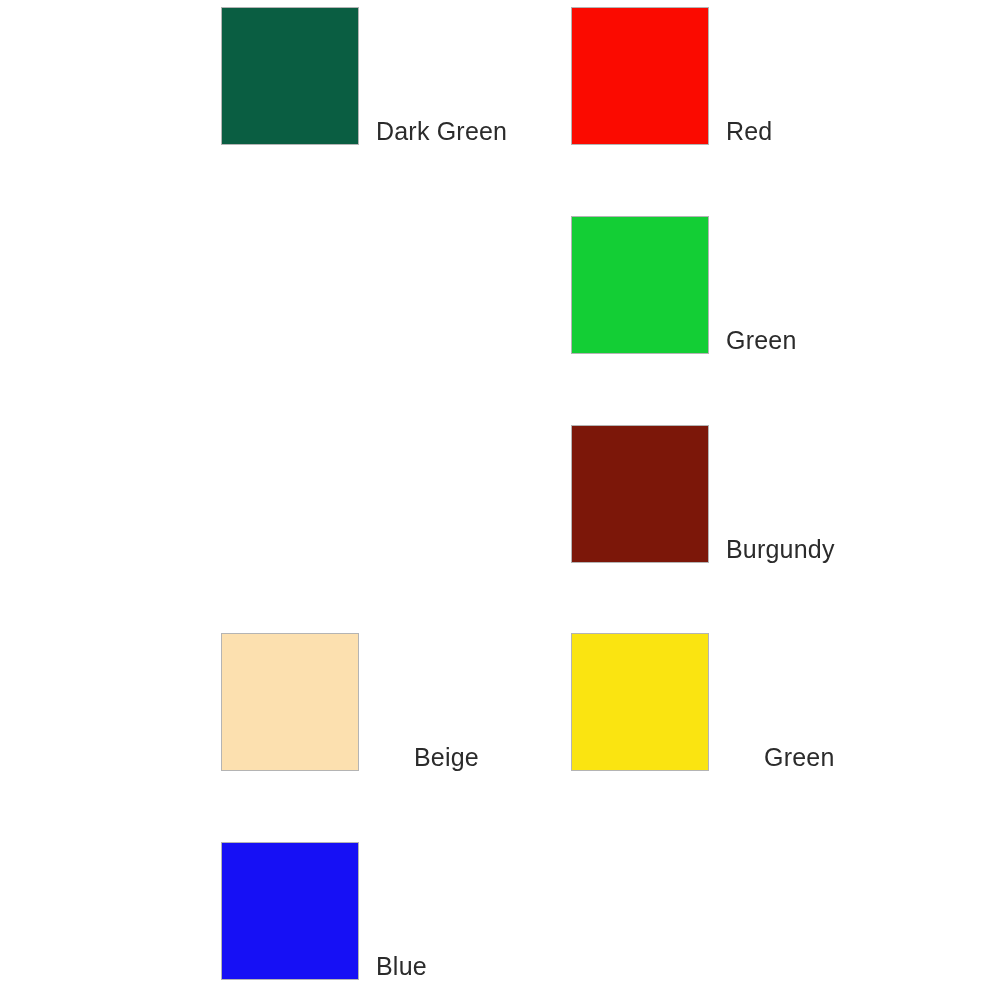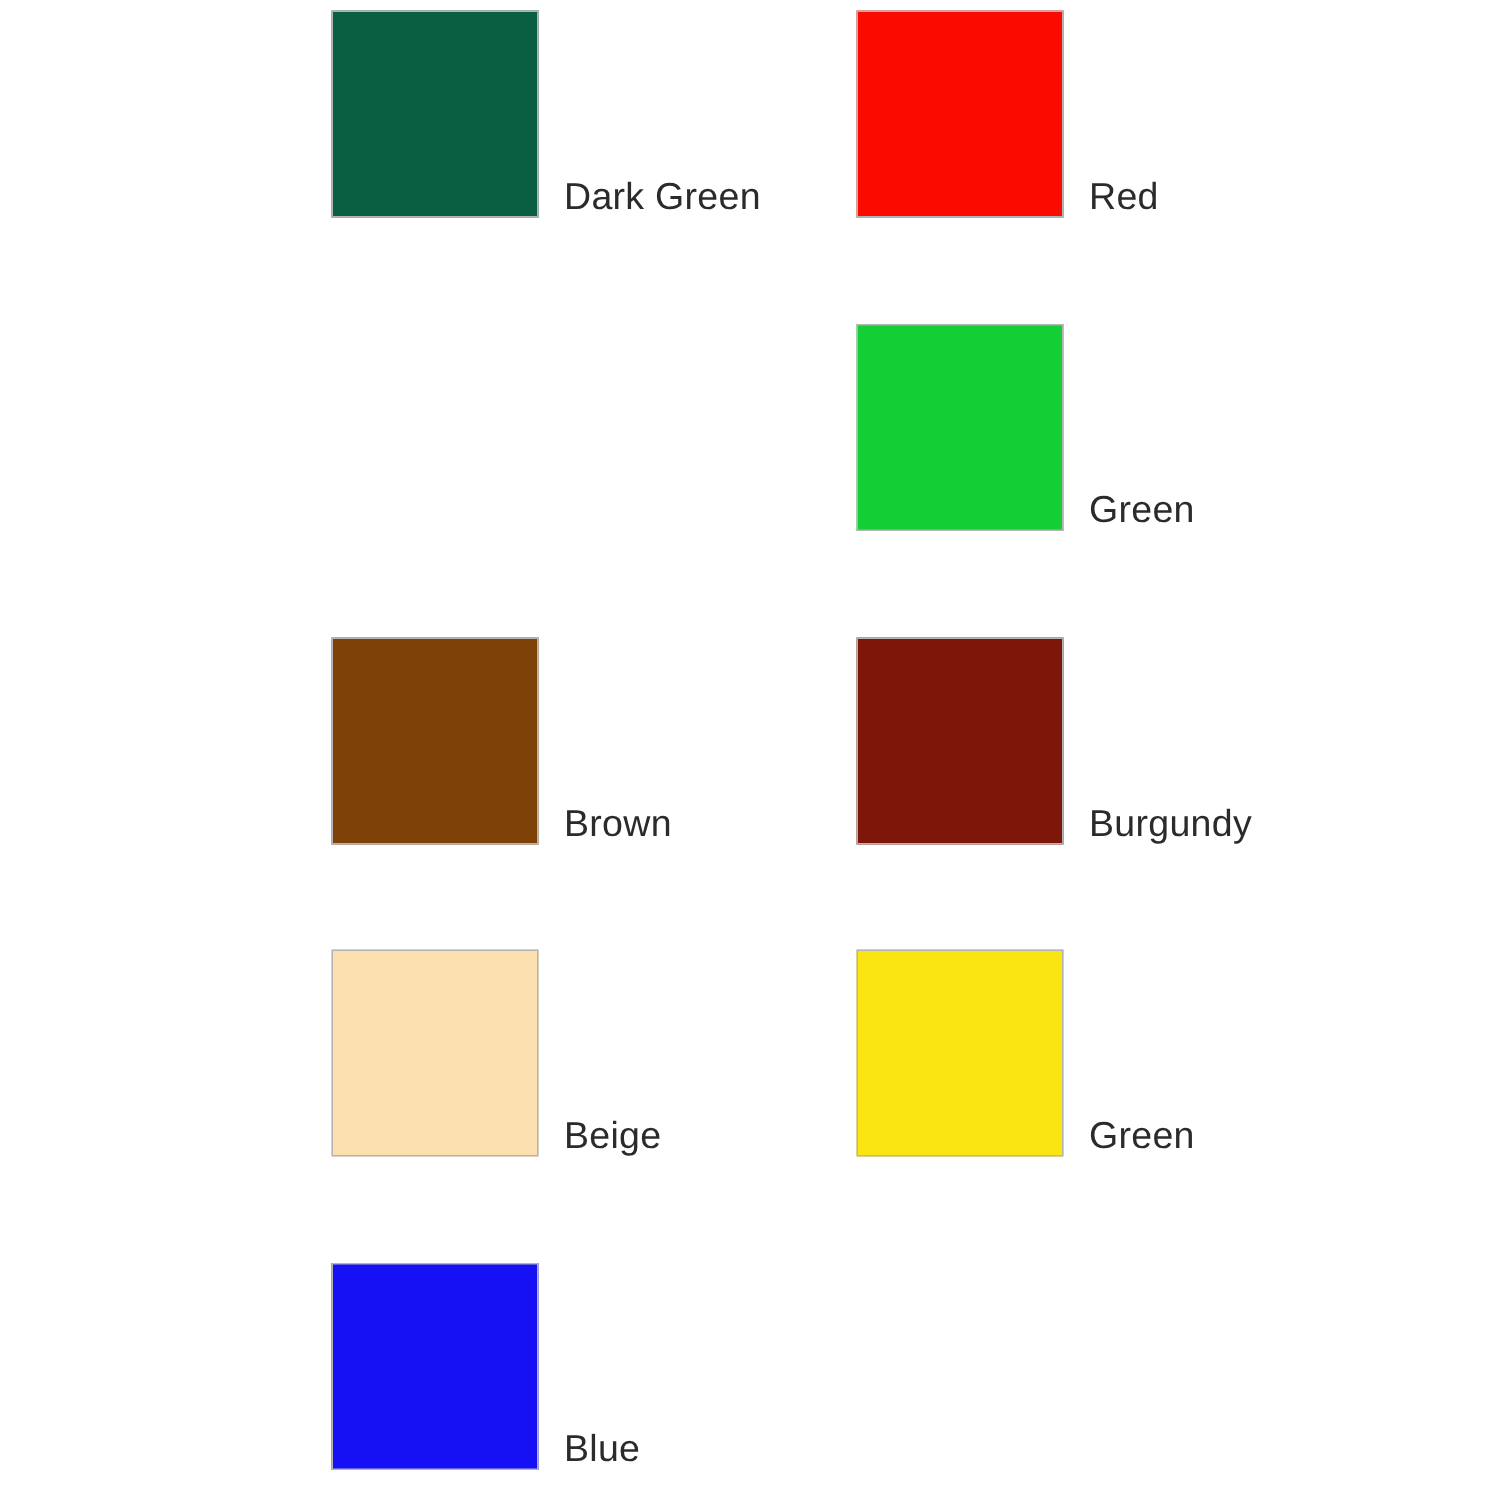--- a/index.html
+++ b/index.html
@@ -30,21 +30,21 @@
   }
 
   
   .col-left  { left: 221px; }
   .col-right { left: 571px; }
 
   
   .row-1 { top: 7px;   }
   .row-2 { top: 216px; }
   .row-3 { top: 425px; }
-  .row-4 { top: 633px; }
+  .row-4 { top: 633px; gap: 38px; }
   .row-5 { top: 842px; text-align: center; }
 
   .swatch-box {
     width: 138px;
     height: 138px;
     border: 1px solid #b4b4b4;
     box-sizing: border-box;
     flex: 0 0 auto;
   }
 
@@ -74,24 +74,20 @@
     <div class="swatch-box" style="background-color: rgb(251, 10, 0);"></div>
     <div class="swatch-label">Red</div>
   </div>
 
 
   <div class="swatch-cell col-right row-2">
     <div class="swatch-box" style="background-color: rgb(19, 206, 53);"></div>
     <div class="swatch-label">Green</div>
   </div>
 
-  <div class="swatch-cell col-left row-3">
-    <div class="swatch-box" style="background-color: rgb(126, 66, 8);"></div>
-    <div class="swatch-label">Brown</div>
-  </div>
 
   <div class="swatch-cell col-right row-3">
     <div class="swatch-box" style="background-color: rgb(124, 23, 9);"></div>
     <div class="swatch-label">Burgundy</div>
   </div>
 
   <div class="swatch-cell col-left row-4">
     <div class="swatch-box" style="background-color: rgb(252, 224, 175);"></div>
     <div class="swatch-label">Beige</div>
   </div>

